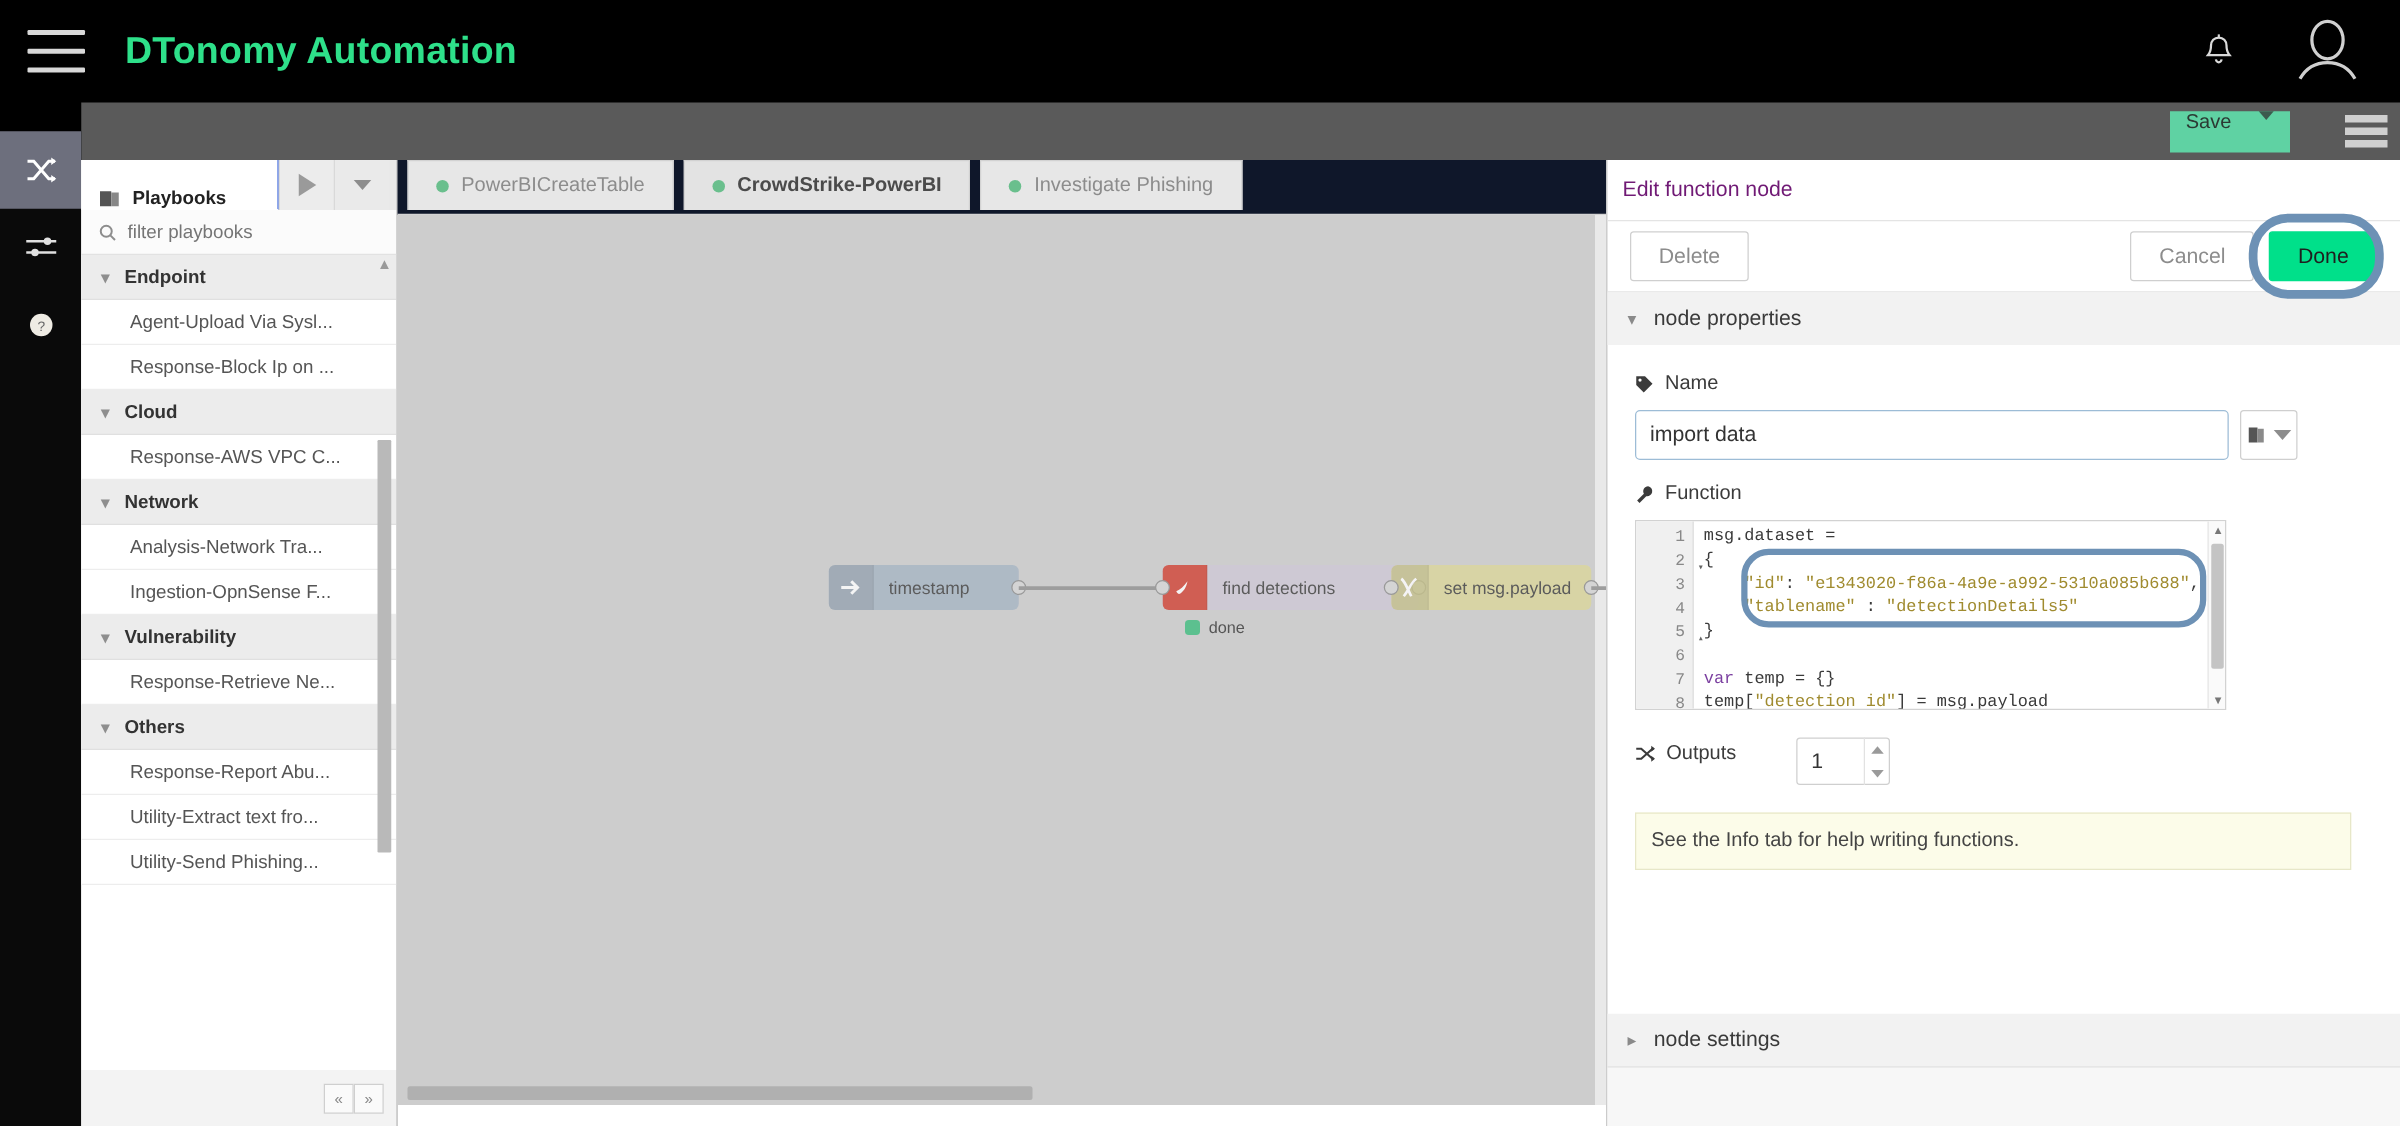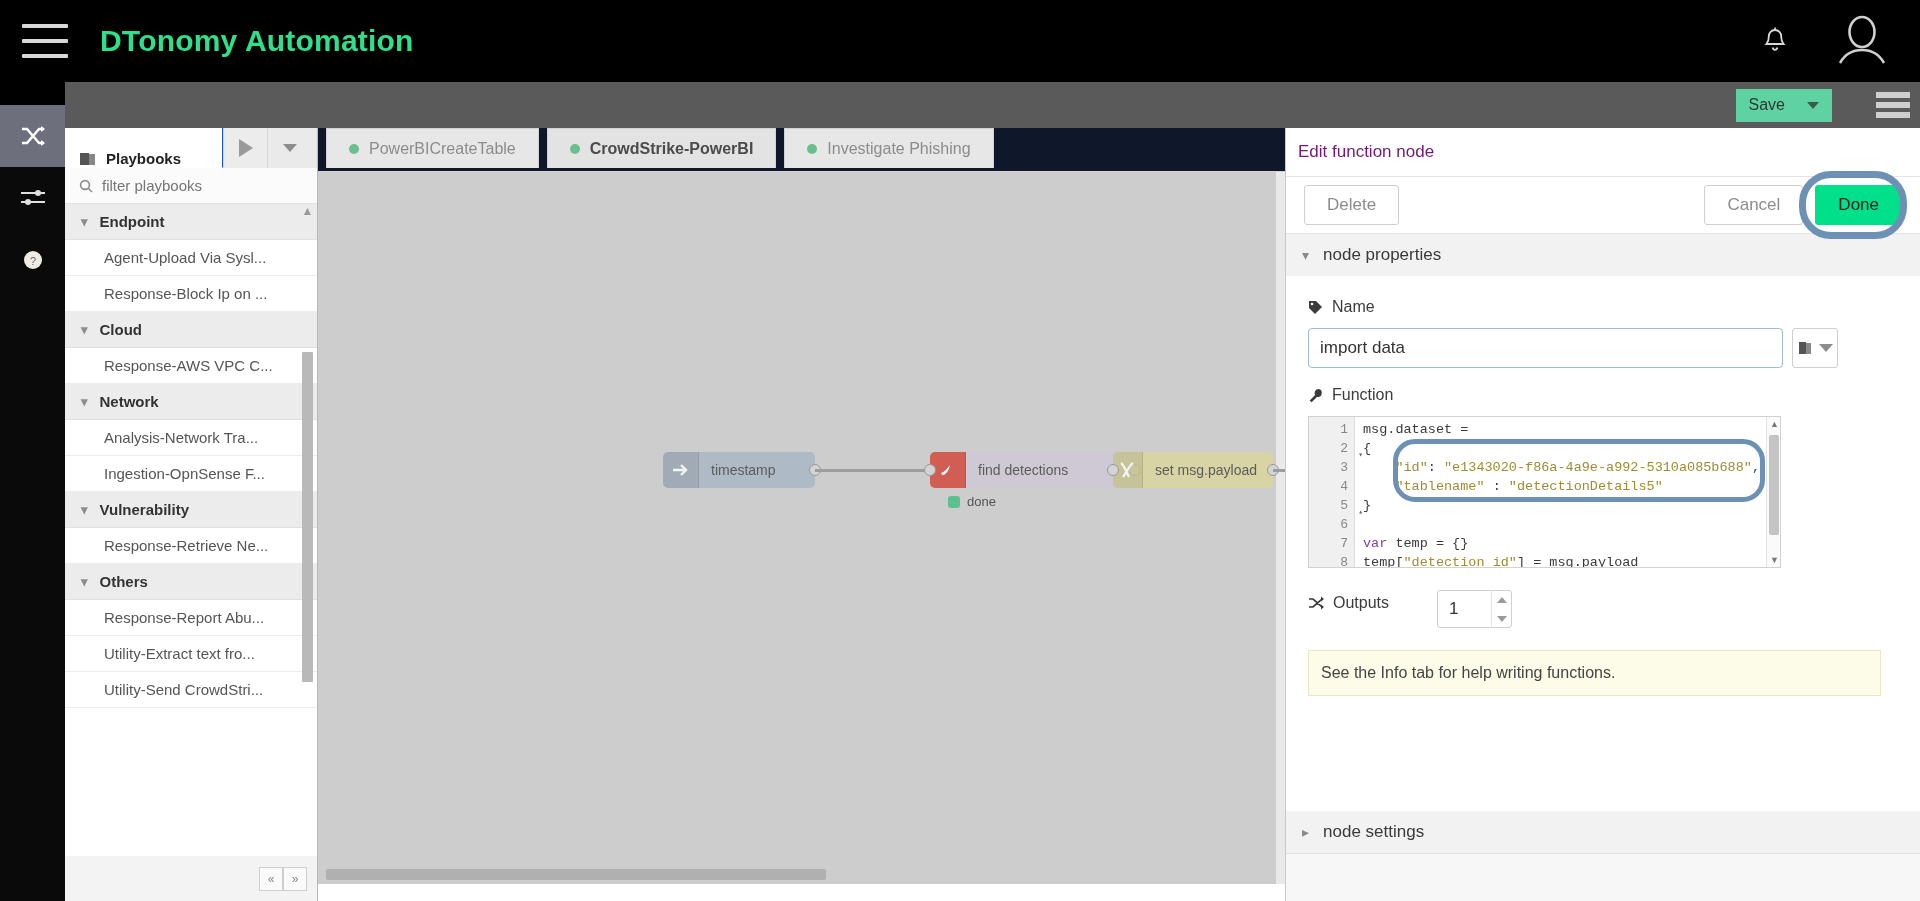--- a/index.html
+++ b/index.html
@@ -29,21 +29,21 @@
   .bell svg { display:block; }
   .avatar { width:56px; height:52px; cursor:pointer; }
 
   
   .subbar {
     position:absolute; left:65px; top:82px; width:1855px; height:46px;
     background:#5a5a5a; display:flex; align-items:center; justify-content:flex-end;
   }
   .save-btn {
     height:33px; background:#5fd2a3; color:#2b3a33; font-size:16px;
-    display:flex; align-items:center; padding:0 13px; gap:22px; cursor:pointer;
+    display:flex; padding:0 13px; gap:22px; cursor:pointer;
     border:none;
   }
   .save-caret { width:0;height:0;border-left:6px solid transparent;
     border-right:6px solid transparent;border-top:7px solid #3c5b4e; }
   .subbar-menu { width:34px; height:26px; margin-left:44px; margin-right:10px;
     display:flex; flex-direction:column; justify-content:space-between; cursor:pointer; }
   .subbar-menu span { display:block; height:6px; background:#cfcfcf; }
 
   
   .rail { position:absolute; left:0; top:105px; width:65px; height:796px; background:#0a0a0a; }
@@ -318,21 +318,21 @@
           <span class="grp-caret">▾</span>
           <span>Vulnerability</span>
         </div>
         <div class="pb-item">Response-Retrieve Ne...</div>
         <div class="pb-group">
           <span class="grp-caret">▾</span>
           <span>Others</span>
         </div>
         <div class="pb-item">Response-Report Abu...</div>
         <div class="pb-item">Utility-Extract text fro...</div>
-        <div class="pb-item">Utility-Send CrowdStri...</div>
+        <div class="pb-item">Utility-Send Phishing...</div>
       </div>
 
     <div class="pb-footer">
       <div class="pb-foot-btn">«</div>
       <div class="pb-foot-btn">»</div>
     </div>
   </div>
 
   <div class="canvas-wrap">
     <div class="tabbar" id="flow-tabs">

